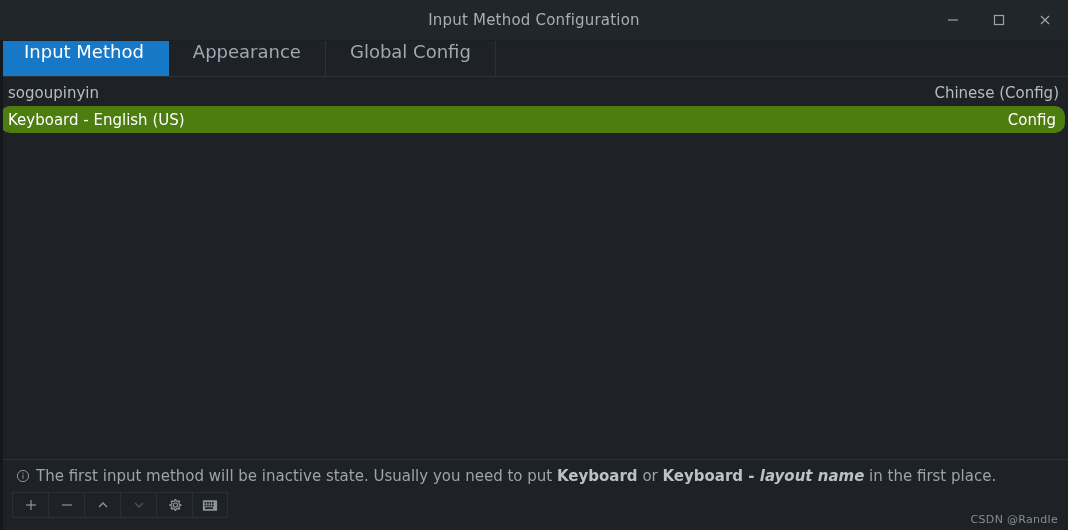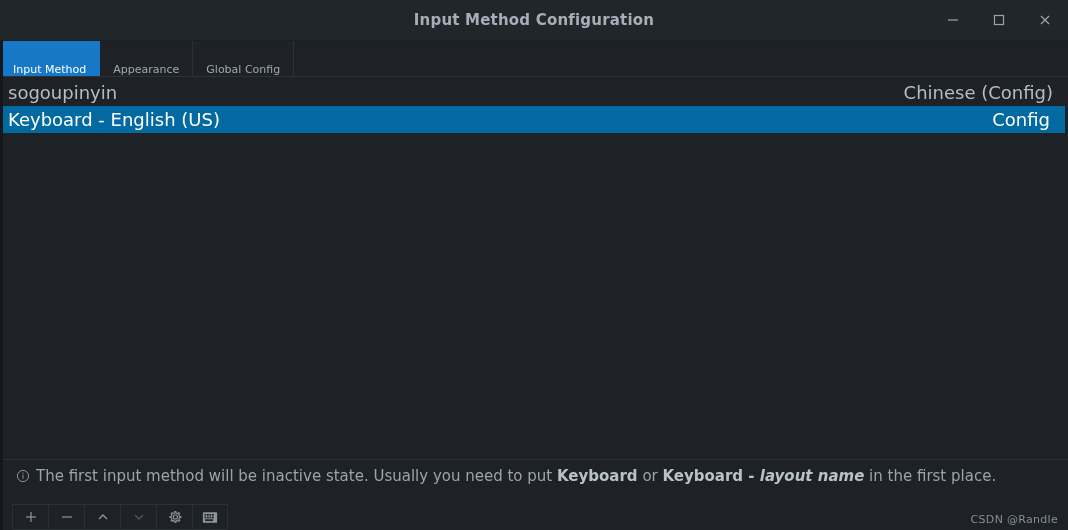--- a/index.html
+++ b/index.html
@@ -32,21 +32,21 @@
     min-height: 40px;
     background: #21262b;
     position: relative;
     display: flex;
     align-items: center;
     justify-content: center;
     border-bottom: 1px solid #1b1f23;
   }
   .title-text {
     font-size: 15px;
-    font-weight: bold;
+    font-weight: normal;
     color: #a6aeb8;
     letter-spacing: 0.2px;
   }
   .win-controls {
     position: absolute;
     right: 0; top: 0;
     height: 40px;
     display: flex;
     align-items: center;
   }
@@ -65,23 +65,23 @@
     height: 35px;
     min-height: 35px;
     background: #1e2226;
     display: flex;
     align-items: stretch;
     border-bottom: 1px solid #2b3137;
     position: relative;
   }
   .tab {
     display: flex;
-    align-items: flex-end;
-    padding: 0 13px;
-    font-size: 11px;
+    align-items: flex-start;
+    padding: 0 24px;
+    font-size: 18px;
     color: #9fa8b2;
     border-right: 1px solid #2b3137;
     box-sizing: border-box;
     white-space: nowrap;
   }
   .tab.active {
     background: #1878c8;
     color: #ffffff;
     border-right: 1px solid #1878c8;
   }
@@ -92,29 +92,30 @@
     background: #1e2226;
     overflow: hidden;
     padding-top: 2px;
     position: relative;
   }
   .im-row {
     height: 27px;
     display: flex;
     align-items: center;
     justify-content: space-between;
-    padding: 0 15px 0 8px;
-    font-size: 18px;
+    padding: 0 9px 0 8px;
+    font-size: 15px;
     color: #b4bcc5;
     box-sizing: border-box;
   }
   .im-row.selected {
-    background: #0369a1;
+    background: #4d7c0f;
     color: #ffffff;
     margin-right: 3px;
+    border-radius: 10px;
   }
   .im-name { white-space: nowrap; }
   .im-lang { white-space: nowrap; }
 
   
   .infobar {
     height: 32px;
     min-height: 32px;
     display: flex;
     align-items: center;
@@ -133,21 +134,21 @@
   }
   .info-text b { font-weight: bold; color: #b9c1ca; }
   .info-text i { font-style: italic; font-weight: bold; color: #b9c1ca; }
 
   
   .toolbar {
     height: 38px;
     min-height: 38px;
     background: #1e2226;
     display: flex;
-    align-items: flex-end;
+    align-items: flex-start;
     padding-left: 12px;
     position: relative;
   }
   .btn-group {
     display: flex;
     align-items: stretch;
     height: 26px;
   }
   .tb-btn {
     width: 36px;

